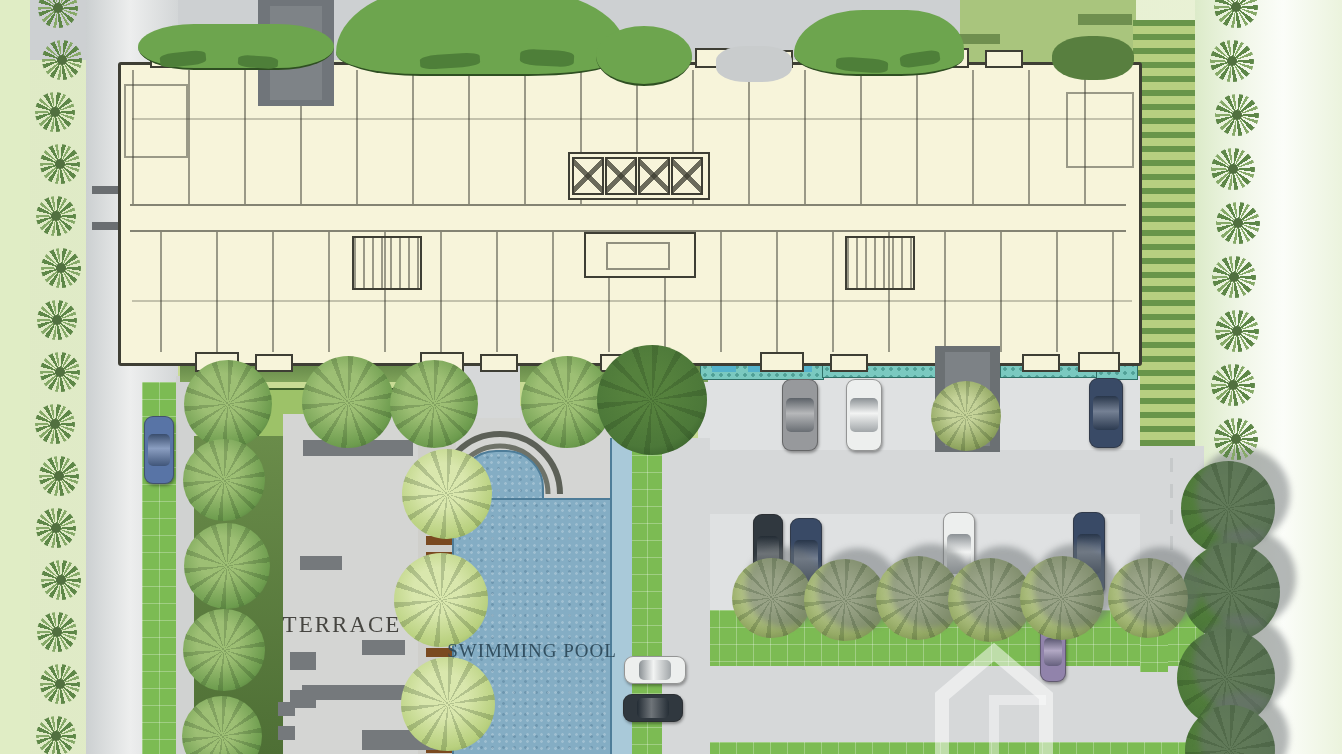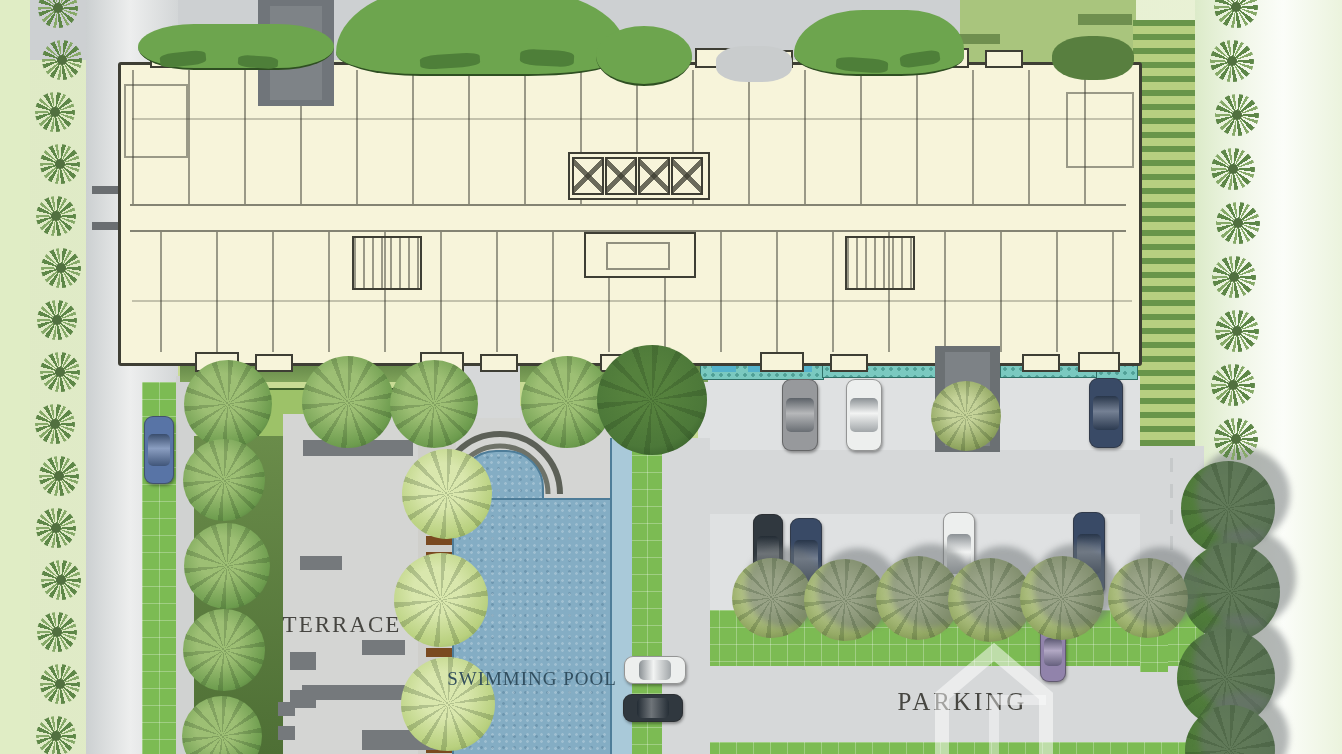--- a/index.html
+++ b/index.html
@@ -147,22 +147,21 @@
   <div class="abs" style="left: 258px; top: 0px; width: 76px; height: 106px; background: rgb(112, 117, 122); z-index: 40;"></div>
   <div class="abs" style="left: 270px; top: 6px; width: 52px; height: 94px; background: rgb(126, 131, 135); z-index: 40;"></div>
   <div class="abs canopy" style="left: 138px; top: 24px; width: 196px; height: 44px; border-radius: 40% / 70%; z-index: 40;"></div>
   <div class="abs canopy" style="left: 336px; top: -14px; width: 288px; height: 88px; border-radius: 50% 60% 45% 40% / 100% 90% 30% 35%; z-index: 40;"></div>
   <div class="abs canopy" style="left: 596px; top: 26px; width: 96px; height: 58px; border-radius: 50%; z-index: 40;"></div>
   <div class="abs canopy" style="left: 794px; top: 10px; width: 170px; height: 64px; border-radius: 55% 45% 50% 50% / 90% 80% 40% 45%; z-index: 40;"></div>
   <div class="abs" style="left: 1052px; top: 36px; width: 82px; height: 44px; background: rgb(88, 127, 63); border-radius: 45%; z-index: 40;"></div>
   <div class="abs" style="left: 716px; top: 46px; width: 76px; height: 36px; background: rgb(201, 204, 205); border-radius: 40%; z-index: 40;"></div>
 
   <div class="lbl abs" style="left: 282px; top: 612px; width: 120px; font-size: 23px; letter-spacing: 2px; z-index: 70;">TERRACE</div>
-  <div class="lbl abs" style="left: 447px; top: 668px; width: 170px; font-size: 19px; letter-spacing: 1px; color: var(--poolLabel); opacity: 0.95; z-index: 70;">SWIMMING POOL</div>
-  <div class="lbl abs" style="left: 880px; top: 688px; width: 165px; font-size: 25px; letter-spacing: 3px; z-index: 70;">PARKING</div>
+  <div class="lbl abs" style="left: 447px; top: 640px; width: 170px; font-size: 19px; letter-spacing: 1px; color: var(--poolLabel); opacity: 0.95; z-index: 70;">SWIMMING POOL</div>
 
   <svg class="abs" style="left: 922px; top: 638px; z-index: 80;" width="145" height="118" viewBox="0 0 145 118">
     <path d="M20,118 L20,58 L72,14 L124,58 L124,118" fill="none" stroke="rgba(255,255,255,.5)" stroke-width="14"></path>
     <path d="M72,118 L72,62 L124,62" fill="none" stroke="rgba(255,255,255,.42)" stroke-width="10"></path>
   </svg>
 
   <div id="decor">
       <div class="palm" style="left: 38px; top: -12px; width: 40px; height: 40px; z-index: 60;"></div>
       <div class="palm" style="left: 42px; top: 40px; width: 40px; height: 40px; z-index: 60;"></div>
       <div class="palm" style="left: 35px; top: 92px; width: 40px; height: 40px; z-index: 60;"></div>

